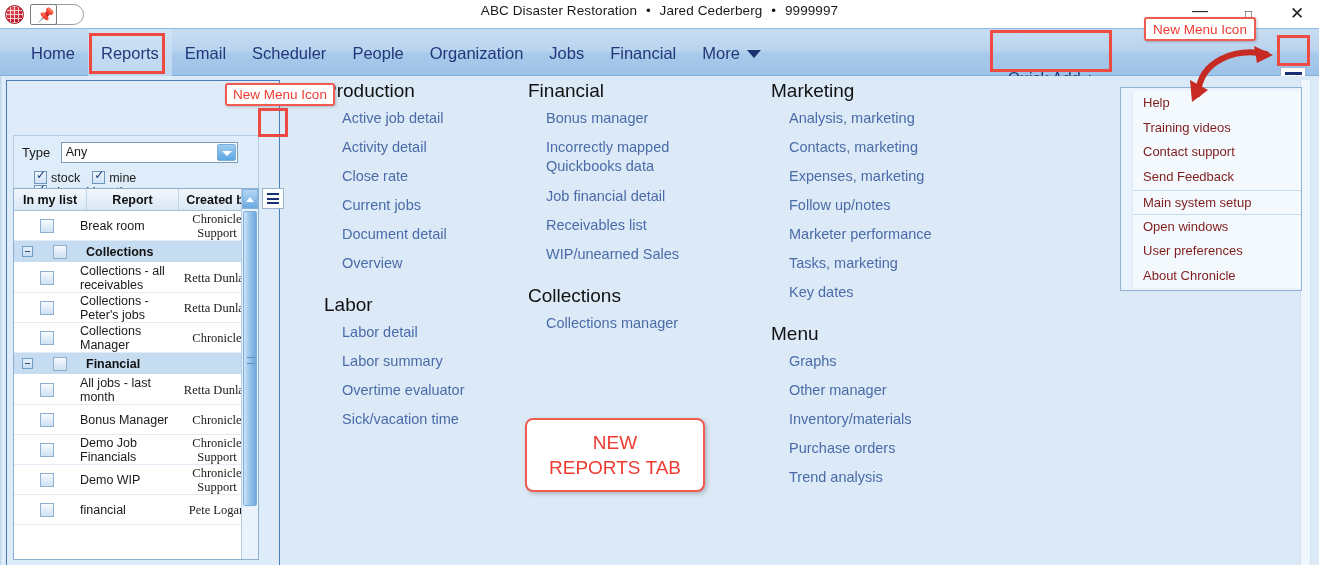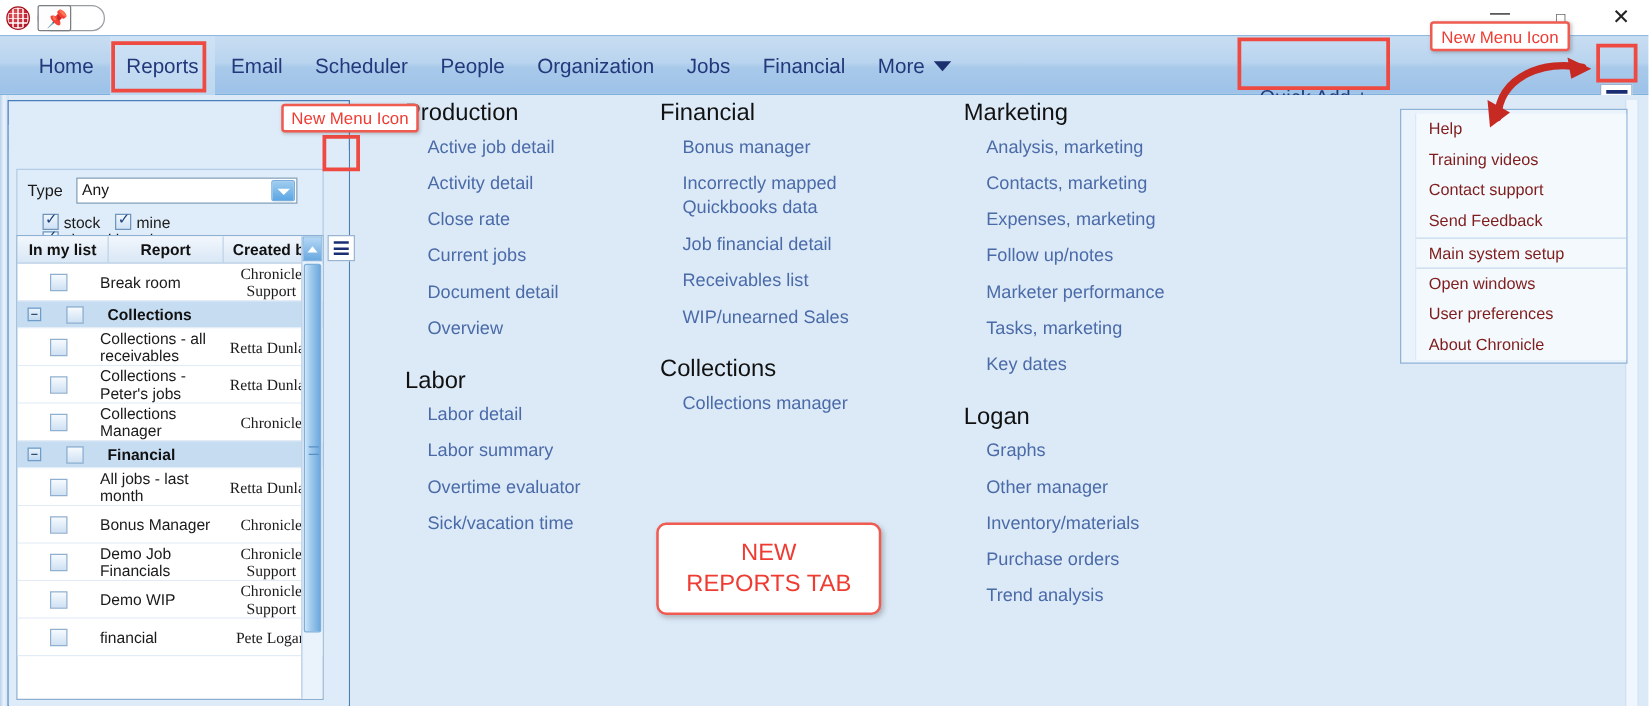--- a/index.html
+++ b/index.html
@@ -311,20 +311,27 @@
 <body>
 
 <div id="app">
 
   <div class="titlebar">
     <div class="logo-ball"></div>
     <div class="pin-toggle">
       <div class="knob">
         <span class="pin-glyph">📌</span>
       </div>
+    </div>
+    <div class="title-center">
+      <span>ABC Disaster Restoration</span>
+      <span class="dot">•</span>
+      <span>Jared Cederberg</span>
+      <span class="dot">•</span>
+      <span>9999997</span>
     </div>
     <div class="win-btns">
       <span class="win-btn min">—</span>
       <span class="win-btn max">□</span>
       <span class="win-btn close">✕</span>
     </div>
   </div>
 
   <div class="navbar">
     <div class="nav-items" id="nav-items"><div class="nav-item"><span>Home</span></div><div class="nav-item active"><span>Reports</span></div><div class="nav-item"><span>Email</span></div><div class="nav-item"><span>Scheduler</span></div><div class="nav-item"><span>People</span></div><div class="nav-item"><span>Organization</span></div><div class="nav-item"><span>Jobs</span></div><div class="nav-item"><span>Financial</span></div><div class="nav-item"><span>More</span><span class="nav-caret"></span></div></div>
@@ -504,21 +511,21 @@
               <div class="grp-title">Marketing</div>
               <div class="lnk">Analysis, marketing</div>
               <div class="lnk">Contacts, marketing</div>
               <div class="lnk">Expenses, marketing</div>
               <div class="lnk">Follow up/notes</div>
               <div class="lnk">Marketer performance</div>
               <div class="lnk">Tasks, marketing</div>
               <div class="lnk">Key dates</div>
             </div>
             <div class="sect">
-              <div class="grp-title">Logan</div>
+              <div class="grp-title">Menu</div>
               <div class="lnk">Graphs</div>
               <div class="lnk">Other manager</div>
               <div class="lnk">Inventory/materials</div>
               <div class="lnk">Purchase orders</div>
               <div class="lnk">Trend analysis</div>
             </div>
           </div>
       </div>
     </div>
   </div>

